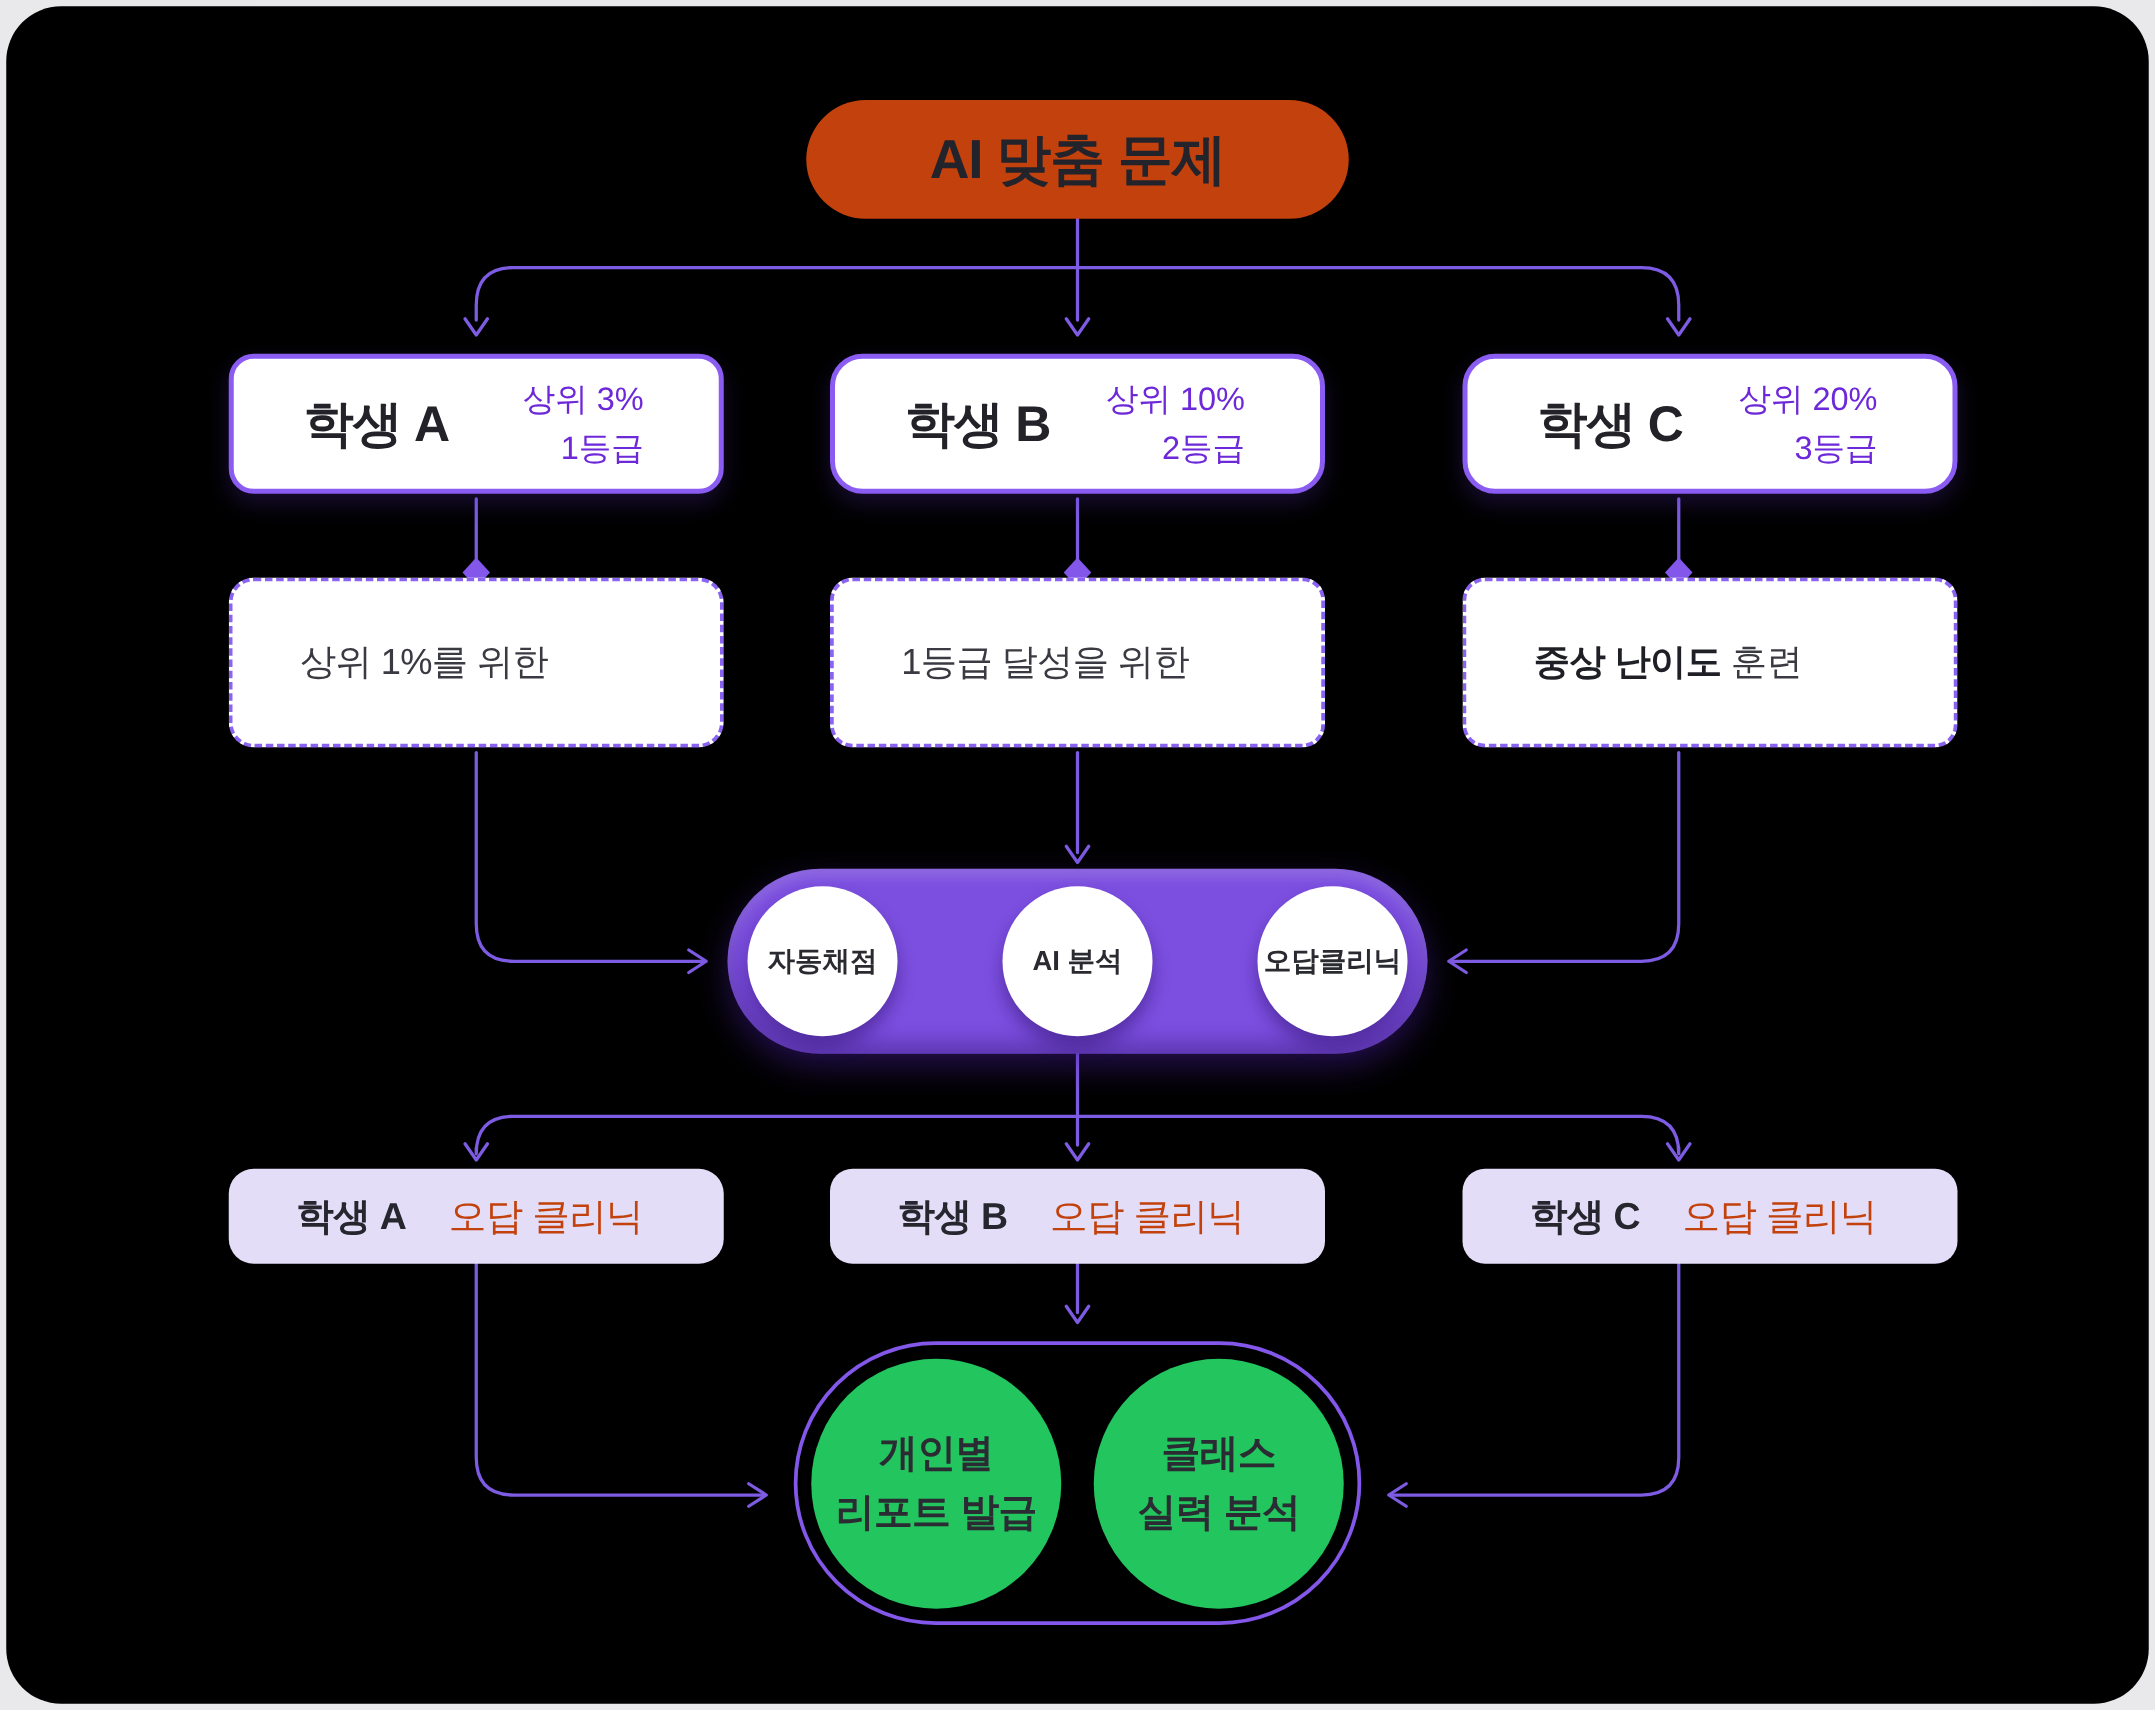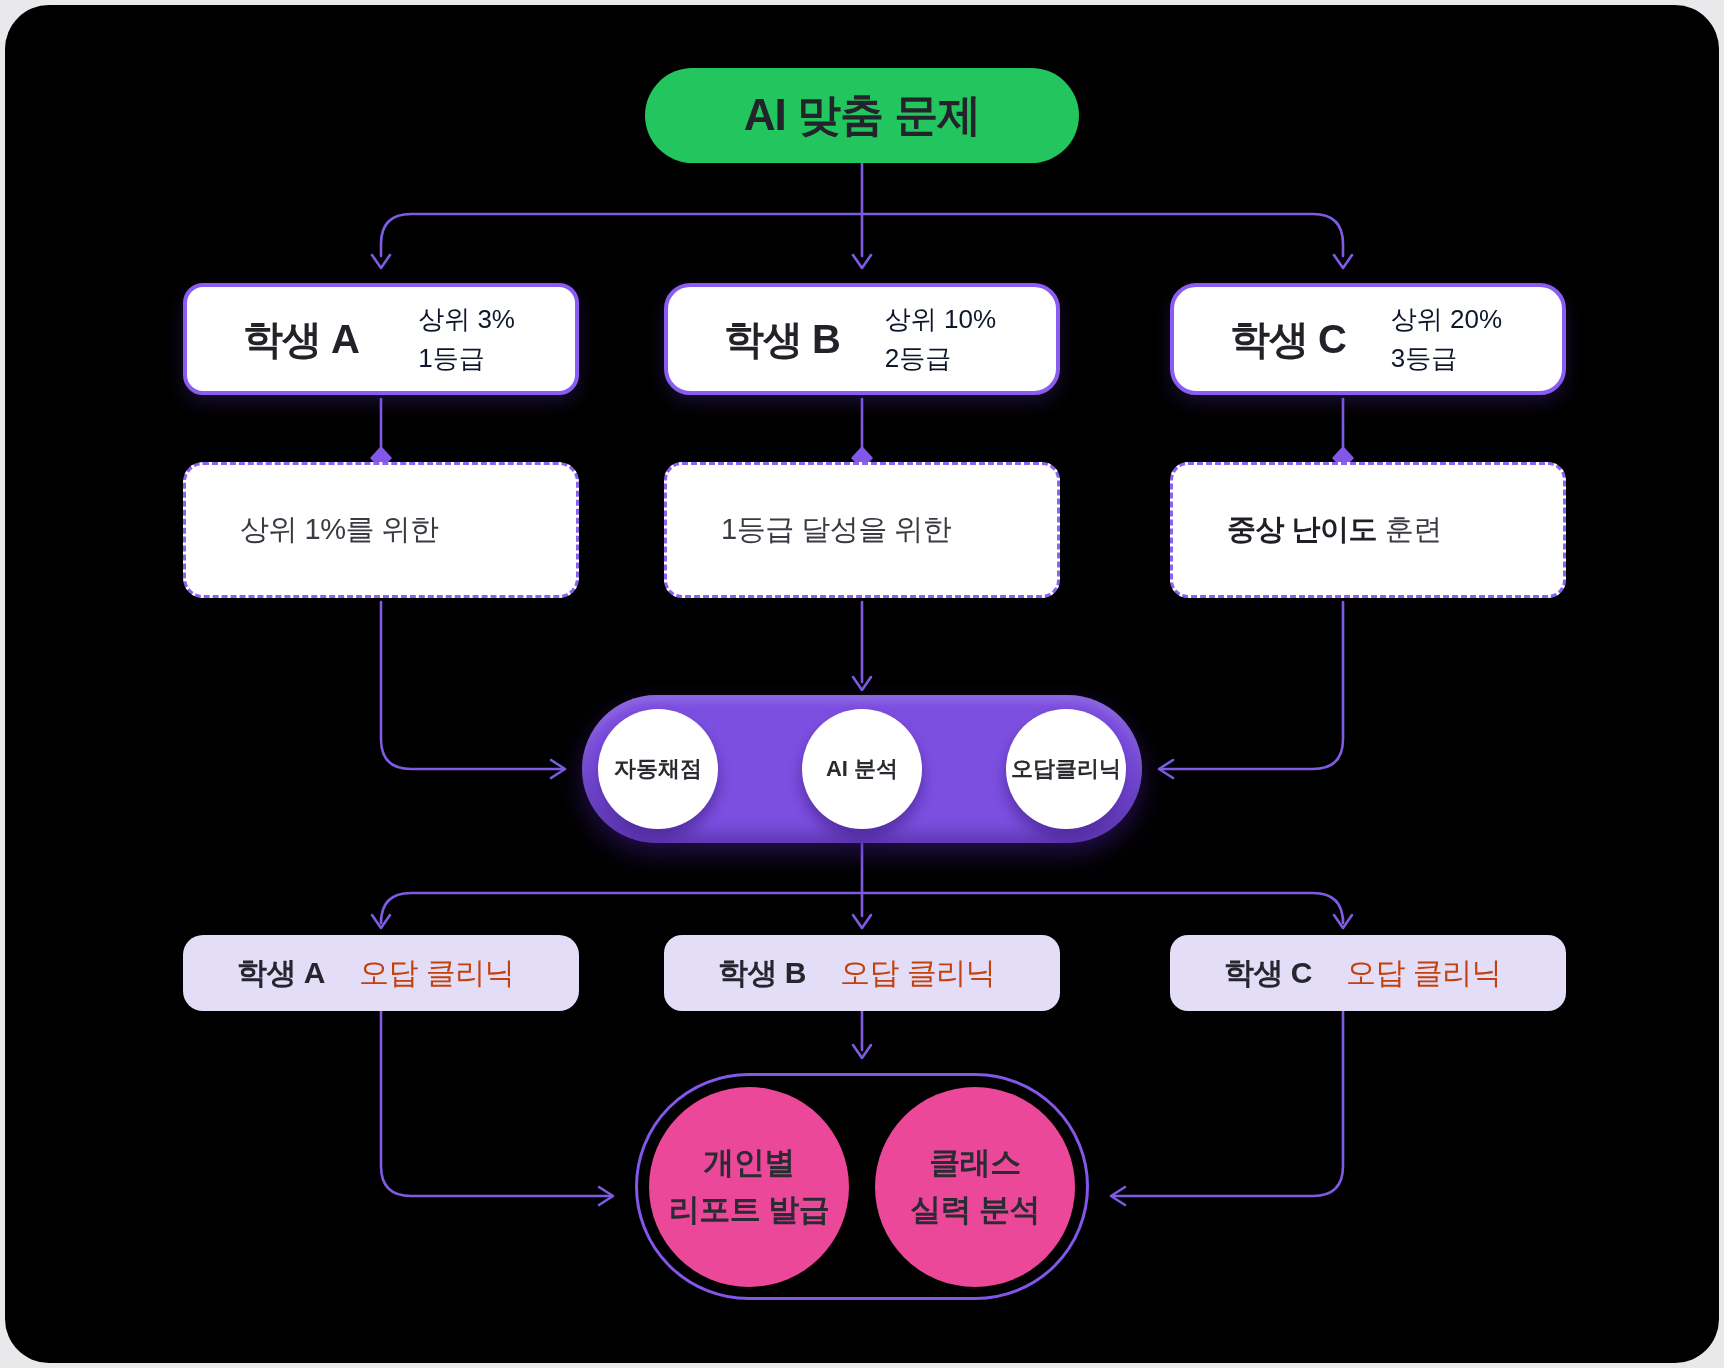--- a/index.html
+++ b/index.html
@@ -11,41 +11,41 @@
     overflow:hidden;
   }
   .canvas{
     position:absolute;left:5px;top:5px;right:5px;bottom:5px;
     background:#000;border-radius:44px;
   }
   .node{position:absolute;box-sizing:border-box;}
 
   
   .root-pill{
-    left:645px;top:68px;width:434px;height:95px;
-    background:#22c55e;border-radius:48px;
+    left:645px;top:80px;width:434px;height:95px;
+    background:#c2410c;border-radius:48px;
     display:flex;align-items:center;justify-content:center;
     font-size:44px;font-weight:800;color:#23232b;letter-spacing:-1px;
   }
 
   
   svg.wires{position:absolute;left:0;top:0;width:1724px;height:1368px;pointer-events:none;}
   .wire{stroke:#7d5be2;stroke-width:2.6;fill:none;stroke-linecap:round;stroke-linejoin:round;}
   .diamond{fill:#8257ea;stroke:none;}
 
   
   .student-box{
     top:283px;width:396px;height:112px;
     background:#fff;border:4px solid #8a5cf2;border-radius:26px;
     display:flex;align-items:center;justify-content:space-between;
     padding:0 60px 0 56px;
     box-shadow:0 8px 18px rgba(90,50,190,.25);
   }
   .student-name{font-size:40px;font-weight:800;color:#222228;letter-spacing:-1px;white-space:nowrap;}
-  .student-meta{font-size:26px;color:#0f172a;line-height:1.5;text-align:left;white-space:nowrap;}
+  .student-meta{font-size:26px;color:#6d28d9;line-height:1.5;text-align:right;white-space:nowrap;}
 
   
   .strategy-box{
     top:462px;width:396px;height:136px;
     background:#fff;border:3px dashed #8a63f0;border-radius:18px;
     display:flex;flex-direction:column;justify-content:center;gap:25px;
     padding-left:54px;
     font-size:29px;color:#3a3a42;letter-spacing:-0.5px;
   }
   .strategy-line{white-space:nowrap;}
@@ -83,21 +83,21 @@
 
   
   .result-pill{
     left:635px;top:1073px;width:454px;height:227px;
     border:3px solid #8257ea;border-radius:114px;
     display:flex;align-items:center;justify-content:space-between;
     padding:0 11px;
   }
   .result-circle{
     width:200px;height:200px;border-radius:50%;
-    background:#ec4899;
+    background:#22c55e;
     display:flex;flex-direction:column;align-items:center;justify-content:center;
     font-size:31px;font-weight:800;color:#2b2b33;line-height:1.5;letter-spacing:-0.5px;
     text-align:center;
   }
 </style>
 </head>
 <body>
 
 <div class="canvas"></div>
 

